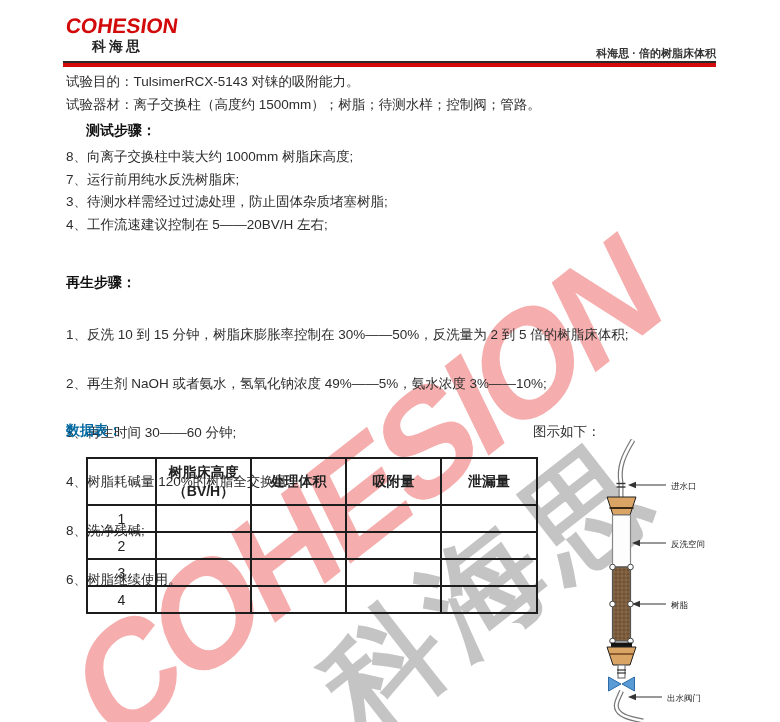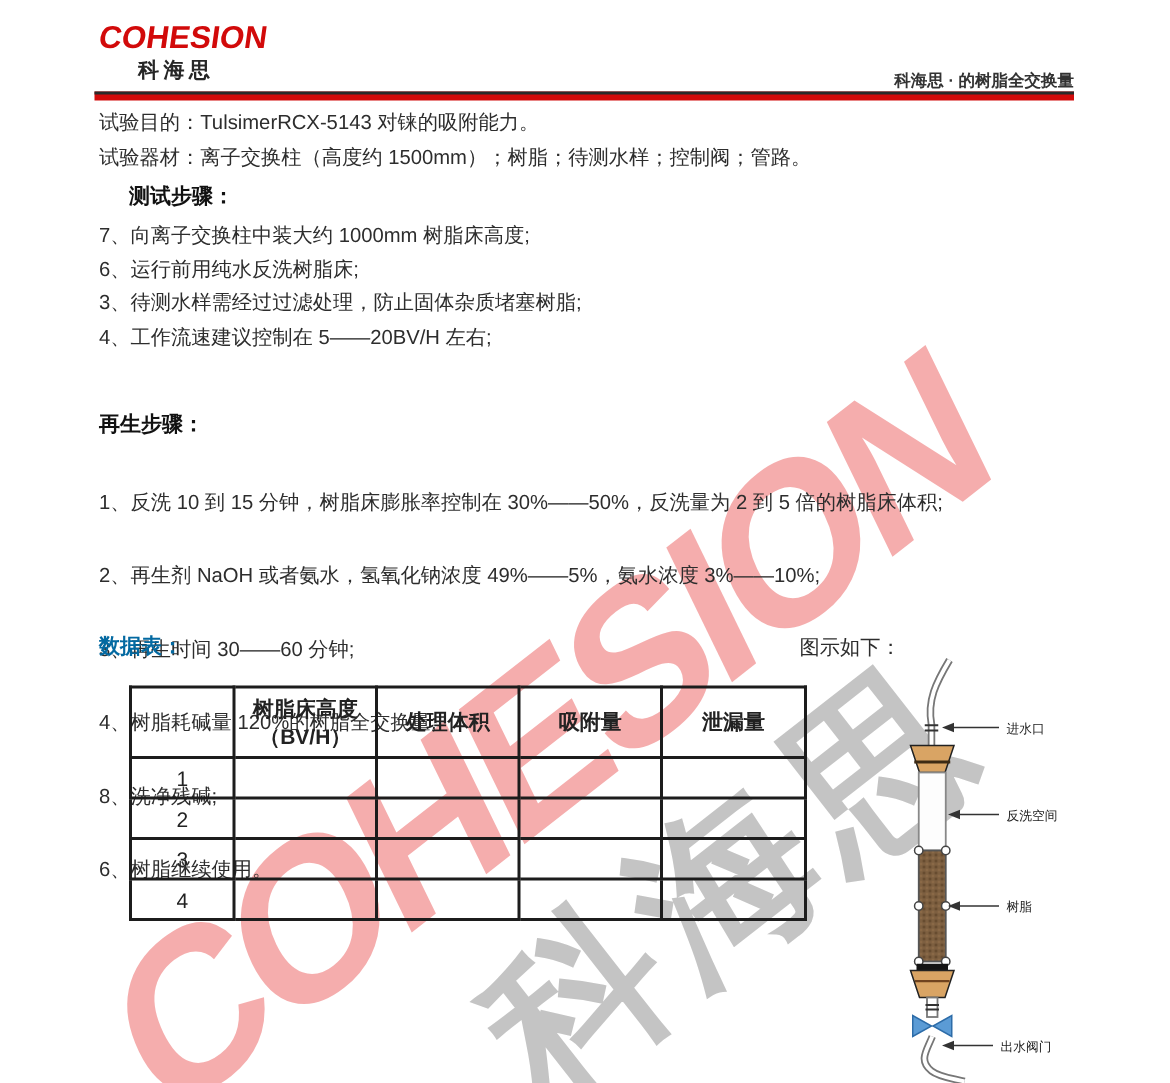--- a/index.html
+++ b/index.html
@@ -64,30 +64,30 @@
 
   <div class="wm wm-en">COHESION</div>
   <div class="wm wm-cn">科海思</div>
 
   <div class="layer-content">
 
     <div class="logo">
       <div class="logo-en">COHESION</div>
       <div class="logo-cn">科海思</div>
     </div>
-    <div class="tagline">科海思 · 的树脂全交换量</div>
+    <div class="tagline">科海思 · 倍的树脂床体积</div>
     <div class="rule"></div>
 
     <div class="bodyline intro-1">试验目的：TulsimerRCX-5143 对铼的吸附能力。</div>
     <div class="bodyline intro-2">试验器材：离子交换柱（高度约 1500mm）；树脂；待测水样；控制阀；管路。</div>
 
     <div class="sec-head sec1-head">测试步骤：</div>
     <div class="list list1">
-      <div class="item">7、向离子交换柱中装大约 1000mm 树脂床高度;</div>
-      <div class="item">6、运行前用纯水反洗树脂床;</div>
+      <div class="item">8、向离子交换柱中装大约 1000mm 树脂床高度;</div>
+      <div class="item">7、运行前用纯水反洗树脂床;</div>
       <div class="item">3、待测水样需经过过滤处理，防止固体杂质堵塞树脂;</div>
       <div class="item">4、工作流速建议控制在 5——20BV/H 左右;</div>
     </div>
 
     <div class="sec-head sec2-head">再生步骤：</div>
     <div class="list list2">
       <div class="item">1、反洗 10 到 15 分钟，树脂床膨胀率控制在 30%——50%，反洗量为 2 到 5 倍的树脂床体积;</div>
       <div class="item">2、再生剂 NaOH 或者氨水，氢氧化钠浓度 49%——5%，氨水浓度 3%——10%;</div>
       <div class="item">3、再生时间 30——60 分钟;</div>
       <div class="item">4、树脂耗碱量 120%的树脂全交换量;</div>

